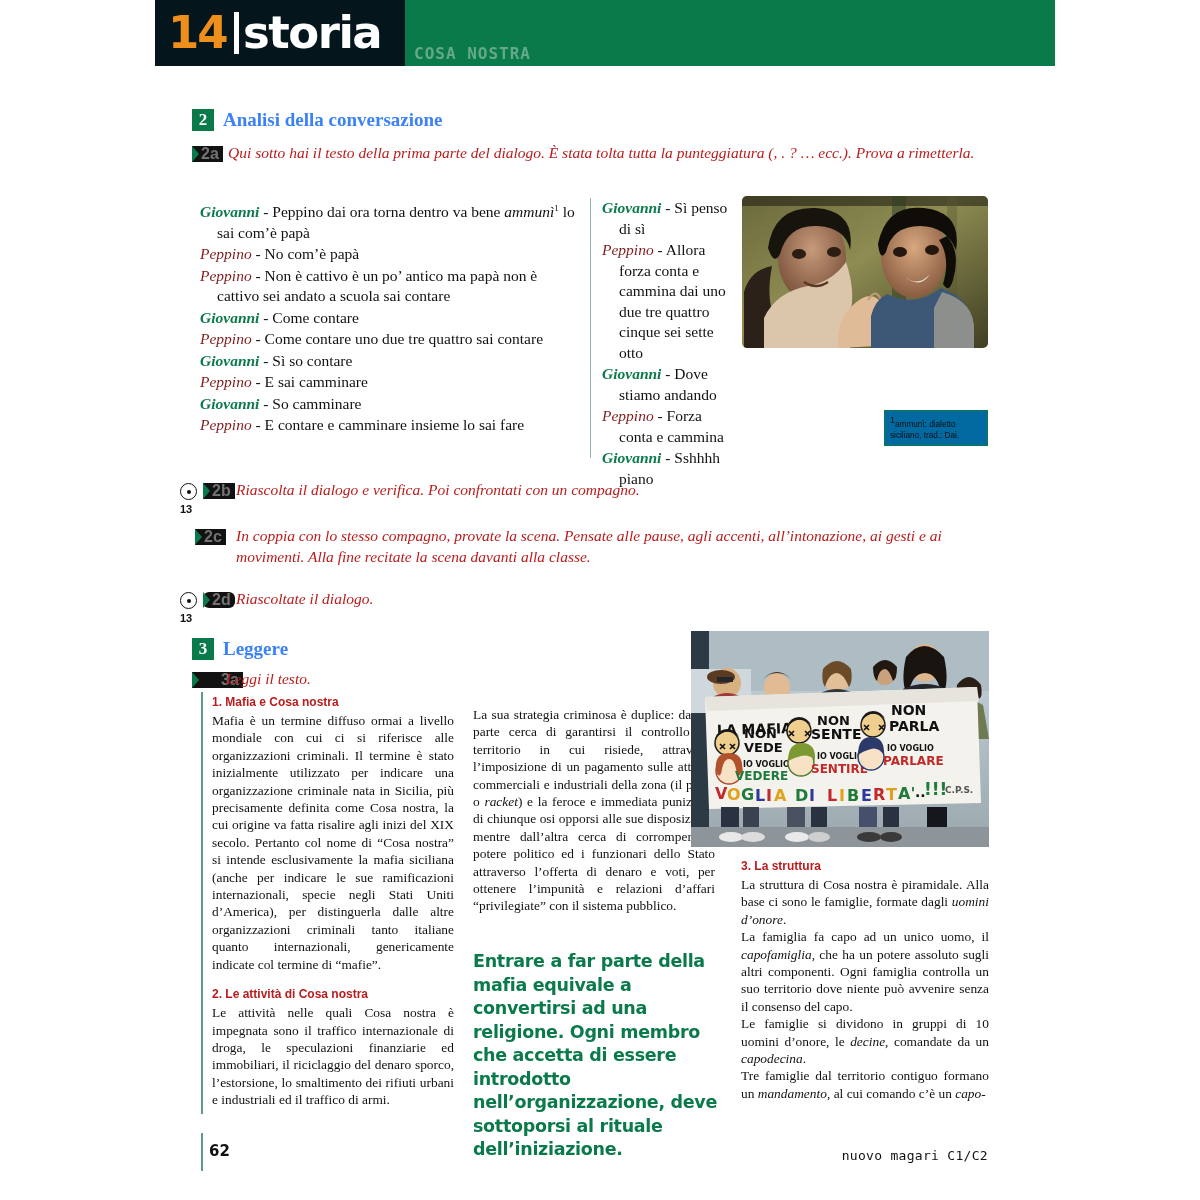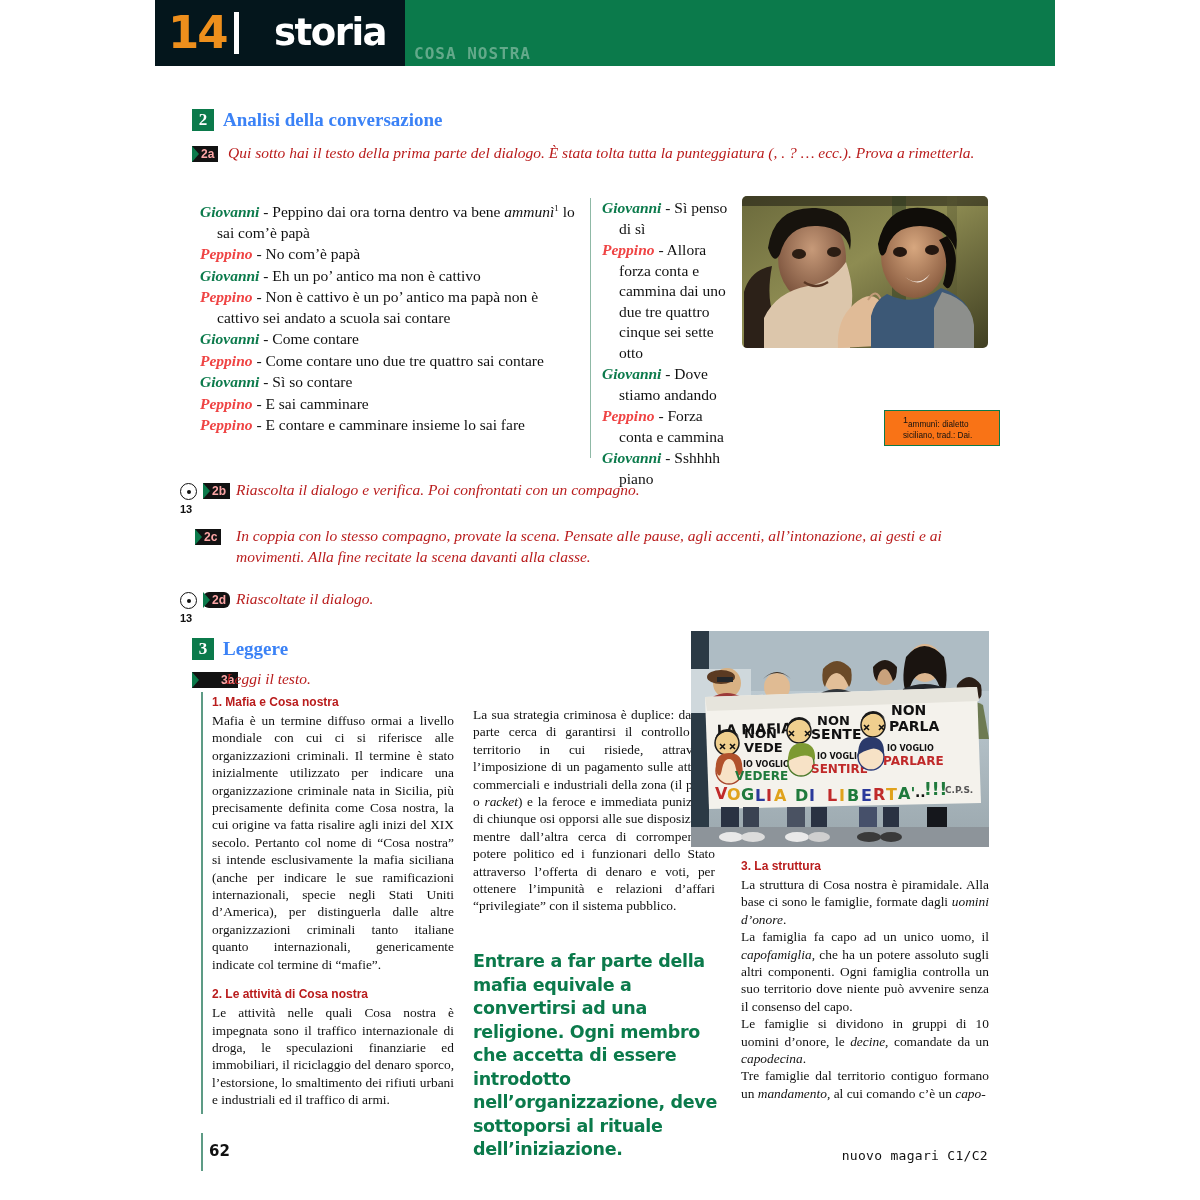--- a/index.html
+++ b/index.html
@@ -47,25 +47,24 @@
     position: absolute;
     left: 234px; top: 12px;
     width: 5px; height: 42px;
     background: #ffffff;
   }
   .banner-word {
     position: absolute;
     left: 243px; top: 8px;
     font-family: "DejaVu Sans", sans-serif;
     font-weight: bold;
-    font-size: 37px;
+    font-size: 45px;
     color: #ffffff;
     letter-spacing: -1.5px;
     line-height: 50px;
-    margin-left: 31px;
   }
   .banner-sub {
     position: absolute;
     left: 414px; top: 44px;
     font-family: "DejaVu Sans Mono", monospace;
     font-weight: bold;
     font-size: 16px;
     color: #63a98a;
     letter-spacing: 1px;
   }
@@ -89,24 +88,24 @@
     font-size: 19px;
     color: #3b82f6;
     vertical-align: middle;
     margin-left: 9px;
   }
   .ex-tag {
     display: inline-block;
     position: relative;
     height: 16px;
     background: #121212;
-    color: #fca5a5;
+    color: #737373;
     font-family: "Liberation Sans", sans-serif;
     font-weight: bold;
-    font-size: 12px;
+    font-size: 16px;
     line-height: 16px;
     padding: 0 4px 0 9px;
     vertical-align: middle;
   }
   .ex-tag::before {
     content: "";
     position: absolute;
     left: 0; top: 0;
     width: 0; height: 0;
     border-left: 7px solid #0b7a4b;
@@ -155,21 +154,21 @@
 
   
   .dlg {
     position: absolute;
     font-family: "Liberation Serif", serif;
     font-size: 15.5px;
     color: #111;
   }
   .dlg p { margin: 0 0 1px 0; text-indent: -17px; padding-left: 17px; line-height: 20.5px; }
   .sp-g { color: #0b7a4b; font-weight: bold; font-style: italic; }
-  .sp-p { color: #ef4444; font-weight: bold; font-style: italic; }
+  .sp-p { color: #7f1d1d; font-weight: normal; font-style: italic; }
   .it { font-style: italic; }
   sup { font-size: 9px; vertical-align: super; }
 
   #dlg-left  { left: 200px; top: 198px; width: 380px; }
   #dlg-right { left: 602px; top: 198px; width: 132px; }
   #dlg-divider {
     position: absolute;
     left: 590px; top: 198px;
     width: 1px; height: 260px;
     background: #8fb9a6;
@@ -178,25 +177,25 @@
   #film-photo {
     position: absolute;
     left: 742px; top: 196px;
     width: 246px; height: 152px;
     border-radius: 5px;
     overflow: hidden;
   }
   #note-box {
     position: absolute;
     left: 884px; top: 410px;
-    width: 116px; height: 36px;
-    background: #f97316;
+    width: 104px; height: 36px;
+    background: #0369a1;
     border: 1.4px solid #0b7a4b;
     box-sizing: border-box;
-    padding: 4px 18px;
+    padding: 4px 5px;
     font-family: "Liberation Sans", sans-serif;
     font-size: 8.2px;
     line-height: 11px;
     color: #111;
   }
 
   
   #cd-2b { left: 180px; top: 483px; }
   #cdn-2b { left: 180px; top: 503px; }
   #ex2b-tag { position: absolute; left: 203px; top: 483px; }
@@ -306,26 +305,26 @@
   <div id="ex2-head">
     <span class="sec-num">2</span><span class="sec-title">Analisi della conversazione</span>
   </div>
 
   <span id="ex2a-tag" class="ex-tag">2a</span>
   <div id="ex2a-text" class="ital">Qui sotto hai il testo della prima parte del dialogo. È stata tolta tutta la punteggiatura (, . ? … ecc.). Prova a rimetterla.</div>
 
   <div id="dlg-left" class="dlg">
     <p><span class="sp-g">Giovanni</span> - Peppino dai ora torna dentro va bene <span class="it">ammunì</span><sup>1</sup> lo sai com’è papà</p>
     <p><span class="sp-p">Peppino</span> - No com’è papà</p>
-    <p><span class="sp-g">Giovanni</span> - Eh un po’ antico ma non è cattivo</p>
     <p><span class="sp-p">Peppino</span> - Non è cattivo è un po’ antico ma papà non è cattivo sei andato a scuola sai contare</p>
     <p><span class="sp-g">Giovanni</span> - Come contare</p>
     <p><span class="sp-p">Peppino</span> - Come contare uno due tre quattro sai contare</p>
     <p><span class="sp-g">Giovanni</span> - Sì so contare</p>
     <p><span class="sp-p">Peppino</span> - E sai camminare</p>
+    <p><span class="sp-g">Giovanni</span> - So camminare</p>
     <p><span class="sp-p">Peppino</span> - E contare e camminare insieme lo sai fare</p>
   </div>
 
   <div id="dlg-divider"></div>
 
   <div id="dlg-right" class="dlg">
     <p><span class="sp-g">Giovanni</span> - Sì penso di sì</p>
     <p><span class="sp-p">Peppino</span> - Allora forza conta e cammina dai uno due tre quattro cinque sei sette otto</p>
     <p><span class="sp-g">Giovanni</span> - Dove stiamo andando</p>
     <p><span class="sp-p">Peppino</span> - Forza conta e cammina</p>

